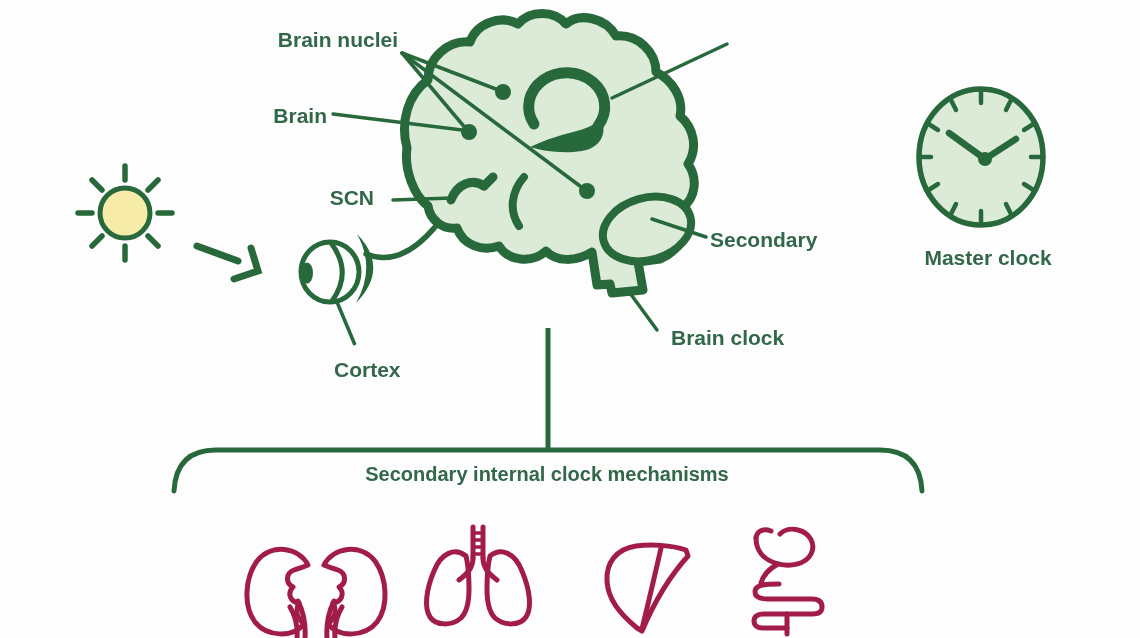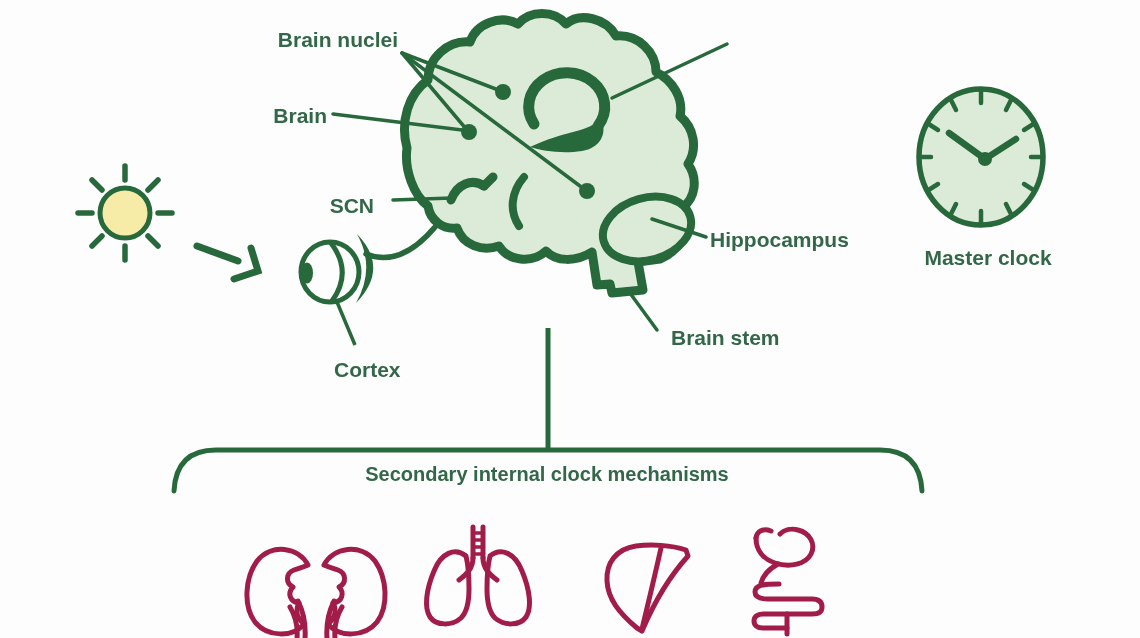--- a/index.html
+++ b/index.html
@@ -183,19 +183,19 @@
     <path d="M 779 584 C 763 584 755 585 755 592 C 755 598 761 599 768 599
              L 812 599 C 819 599 822 602 822 607 C 822 612 819 614 812 614
              L 763 614 C 757 614 754 617 754 621 C 754 625 757 628 763 628
              L 787 628"></path>
     <path d="M 787 614 V 634"></path>
   </g>
 </svg>
 
   <div class="lbl r" style="right:742px;top:28px">Brain nuclei</div>
   <div class="lbl r" style="right:813px;top:104px">Brain</div>
-  <div class="lbl r" style="right:766px;top:194px">SCN</div>
+  <div class="lbl r" style="right:766px;top:186px">SCN</div>
   <div class="lbl" style="left:334px;top:358px">Cortex</div>
-  <div class="lbl" style="left:710px;top:228px">Hippocampus</div>
-  <div class="lbl" style="left:671px;top:326px">Brain stem</div>
+  <div class="lbl" style="left:710px;top:228px">Secondary</div>
+  <div class="lbl" style="left:671px;top:326px">Brain clock</div>
   <div class="lbl c" style="left:988px;top:246px">Master clock</div>
   <div class="lbl c" style="left:547px;top:463px;font-size:20px">Secondary internal clock mechanisms</div>
 </div>
 
 </body></html>

